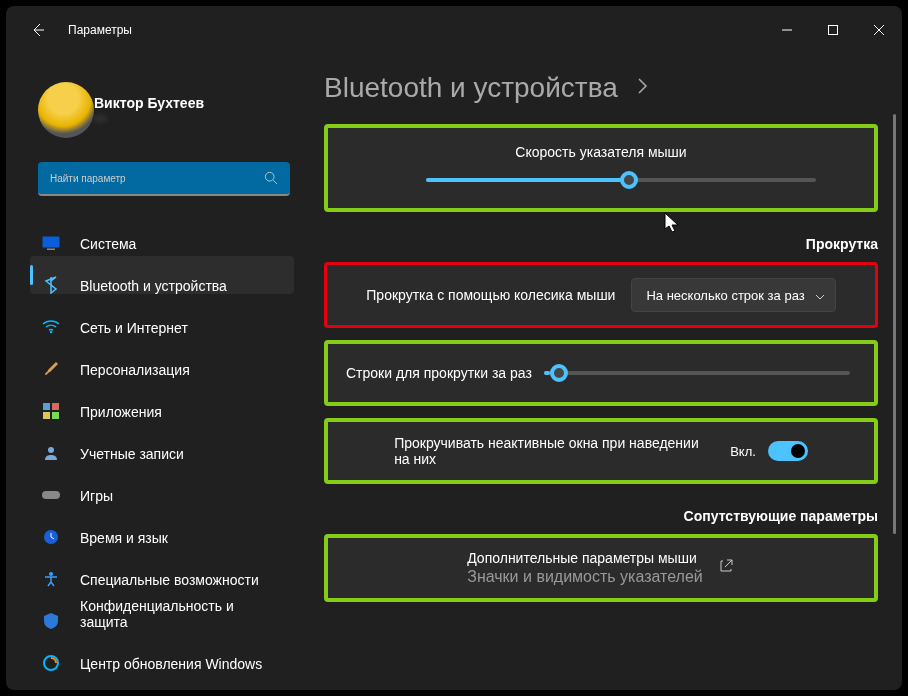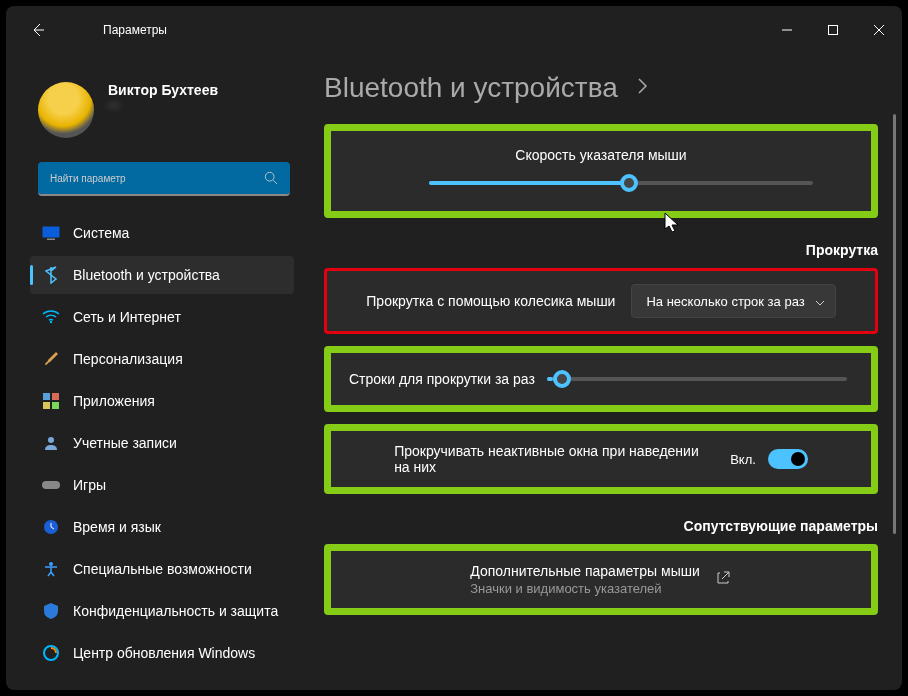--- a/index.html
+++ b/index.html
@@ -3,61 +3,61 @@
 <meta charset="utf-8">
 <style>
   * { box-sizing: border-box; margin: 0; padding: 0; font-family: "Segoe UI", sans-serif; }
   body { width: 908px; height: 696px; background: #000; overflow: hidden; }
   .window {
     position: relative; width: 896px; height: 684px; margin: 6px;
     background: #202020; border-radius: 8px; overflow: hidden;
     display: flex; flex-direction: column;
   }
   
-  .titlebar { height: 48px; display: flex; align-items: center; color: #fff; gap: 35px; }
+  .titlebar { height: 48px; display: flex; align-items: center; color: #fff; }
   .titlebar .back { width: 20px; height: 20px; margin-left: 22px; margin-right: 20px; display:flex;align-items:center;justify-content:center;}
   .titlebar .title { font-size: 12px; }
   .winbtns { margin-left: auto; display: flex; }
   .winbtn { width: 46px; height: 32px; display: flex; align-items: center; justify-content: center; }
   .winbtn svg { stroke: #fff; }
   
   .body { flex: 1; display: flex; overflow: hidden; }
   .sidebar { width: 300px; padding: 0 8px 0 8px; color: #fff; overflow:hidden;}
-  .profile { display: flex; padding: 28px 8px 20px 24px; gap: 14px; }
+  .profile { display: flex; align-items: center; padding: 28px 8px 20px 24px; }
   .avatar { width: 56px; height: 56px; border-radius: 50%; background: radial-gradient(circle at 45% 30%, #f7d04b 30%, #e8b300 55%, #555 70%); flex:none;}
   .profile .name { font-size: 14px; font-weight: 600; }
   .profile .email { font-size: 12px; color: #aaa; filter: blur(3px);}
   .searchwrap { margin: 4px 8px 18px 24px; position: relative; }
   .search {
     width: 100%; height: 34px; background: #0369a1; border: none; border-bottom: 2px solid #888;
     border-radius: 4px; color: #ccc; padding: 0 36px 0 12px; font-size: 10px; outline:none;
   }
   .search::placeholder{color:#ccc;}
   .searchicon { position: absolute; right: 12px; top: 9px; color:#ccc;}
   .nav { display: flex; flex-direction: column; gap: 4px; padding-left: 16px; padding-right: 4px;}
   .navitem {
-    height: 38px; display: flex; align-items: center; gap: 13px;
+    height: 38px; display: flex; align-items: flex-end; gap: 20px;
     padding: 0 12px; border-radius: 4px; font-size: 14px; position:relative;
   }
   .navitem.selected { background: #2d2d2d; }
   .navitem.selected::before{content:"";position:absolute;left:0;top:9px;bottom:9px;width:3px;background:#4cc2ff;border-radius:2px;}
   .navicon { width: 18px; height: 18px; display: flex; align-items: center; justify-content: center; flex:none;}
   
   .main { flex: 1; padding: 18px 24px 0 18px; color: #fff; overflow-y: hidden; position:relative;}
   .breadcrumb { display: flex; align-items: center; gap: 18px; margin-bottom: 20px; }
   .breadcrumb .l1 { font-size: 28px; color: #aaa; }
   .breadcrumb .chev { color: #aaa; }
   .breadcrumb .l2 { font-size: 28px; font-weight: 600; }
   .card {
-    background: #2b2b2b; border: 7px solid #84cc16; border-radius: 4px;
+    background: #2b2b2b; border: 4px solid #84cc16; border-radius: 4px;
     padding: 16px 18px; margin-bottom: 12px;
   }
   .card.slim { padding: 12px 18px; display:flex; align-items:center; justify-content:center; gap:16px; min-height:66px;}
   .card .ttl { font-size: 14px; }
-  .card .sub { font-size: 13px; color: #999; margin-top:2px;}
+  .card .sub { font-size: 16px; color: #999; margin-top:2px;}
   .speed .ttl{ text-align:center; margin-bottom:18px; font-size:14px;}
   .slider { height: 4px; background: #555; border-radius: 2px; position: relative; margin: 12px 40px 10px 80px;}
   .slider .fill { position:absolute; left:0; top:0; bottom:0; background:#4cc2ff; border-radius:2px;}
   .slider .thumb { position:absolute; top:-7px; width:18px; height:18px; background:#454545; border:4px solid #4cc2ff; border-radius:50%; }
   .cursor{position:absolute; left:358px; top:158px; pointer-events:none;}
   .section { font-size: 14px; font-weight:600; margin: 24px 0 10px 2px; text-align: right; }
   .highlight { border: 3px solid #e3000f; }
   .dropdown {
     background: #383838; border: 1px solid #444; border-radius: 4px;
     height: 34px; min-width: 200px; display: flex; align-items: center; justify-content: space-between;

